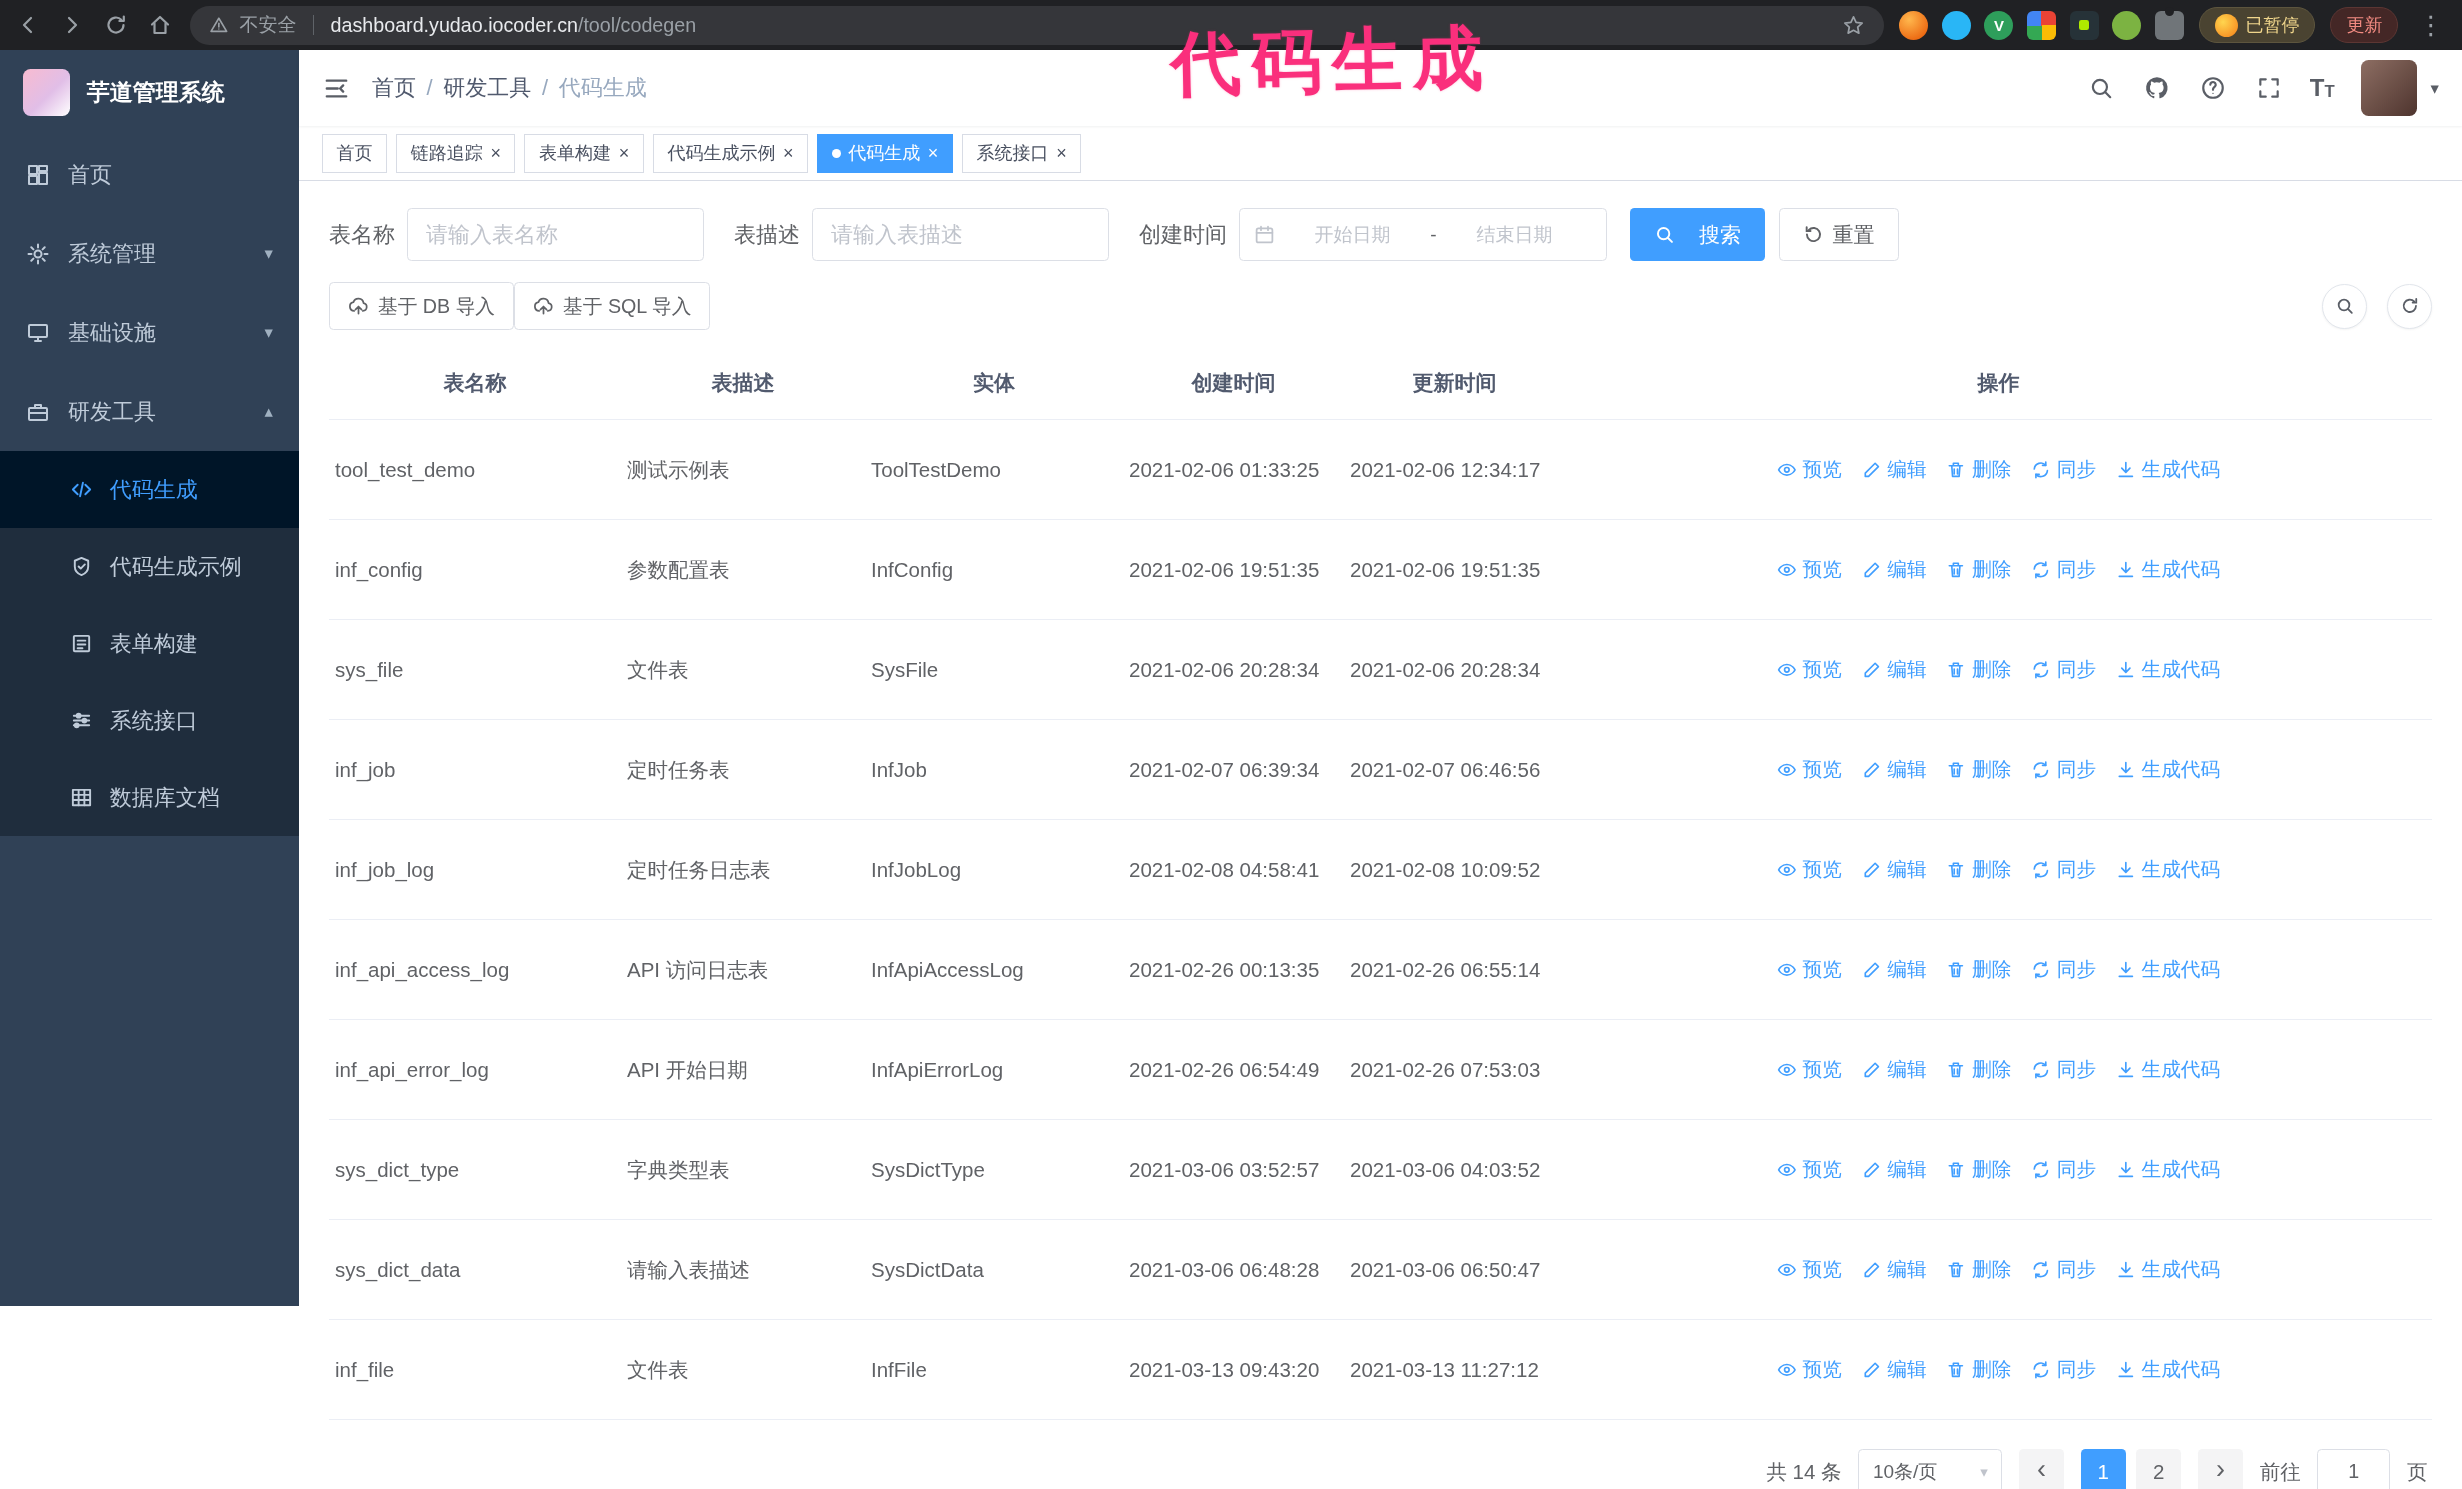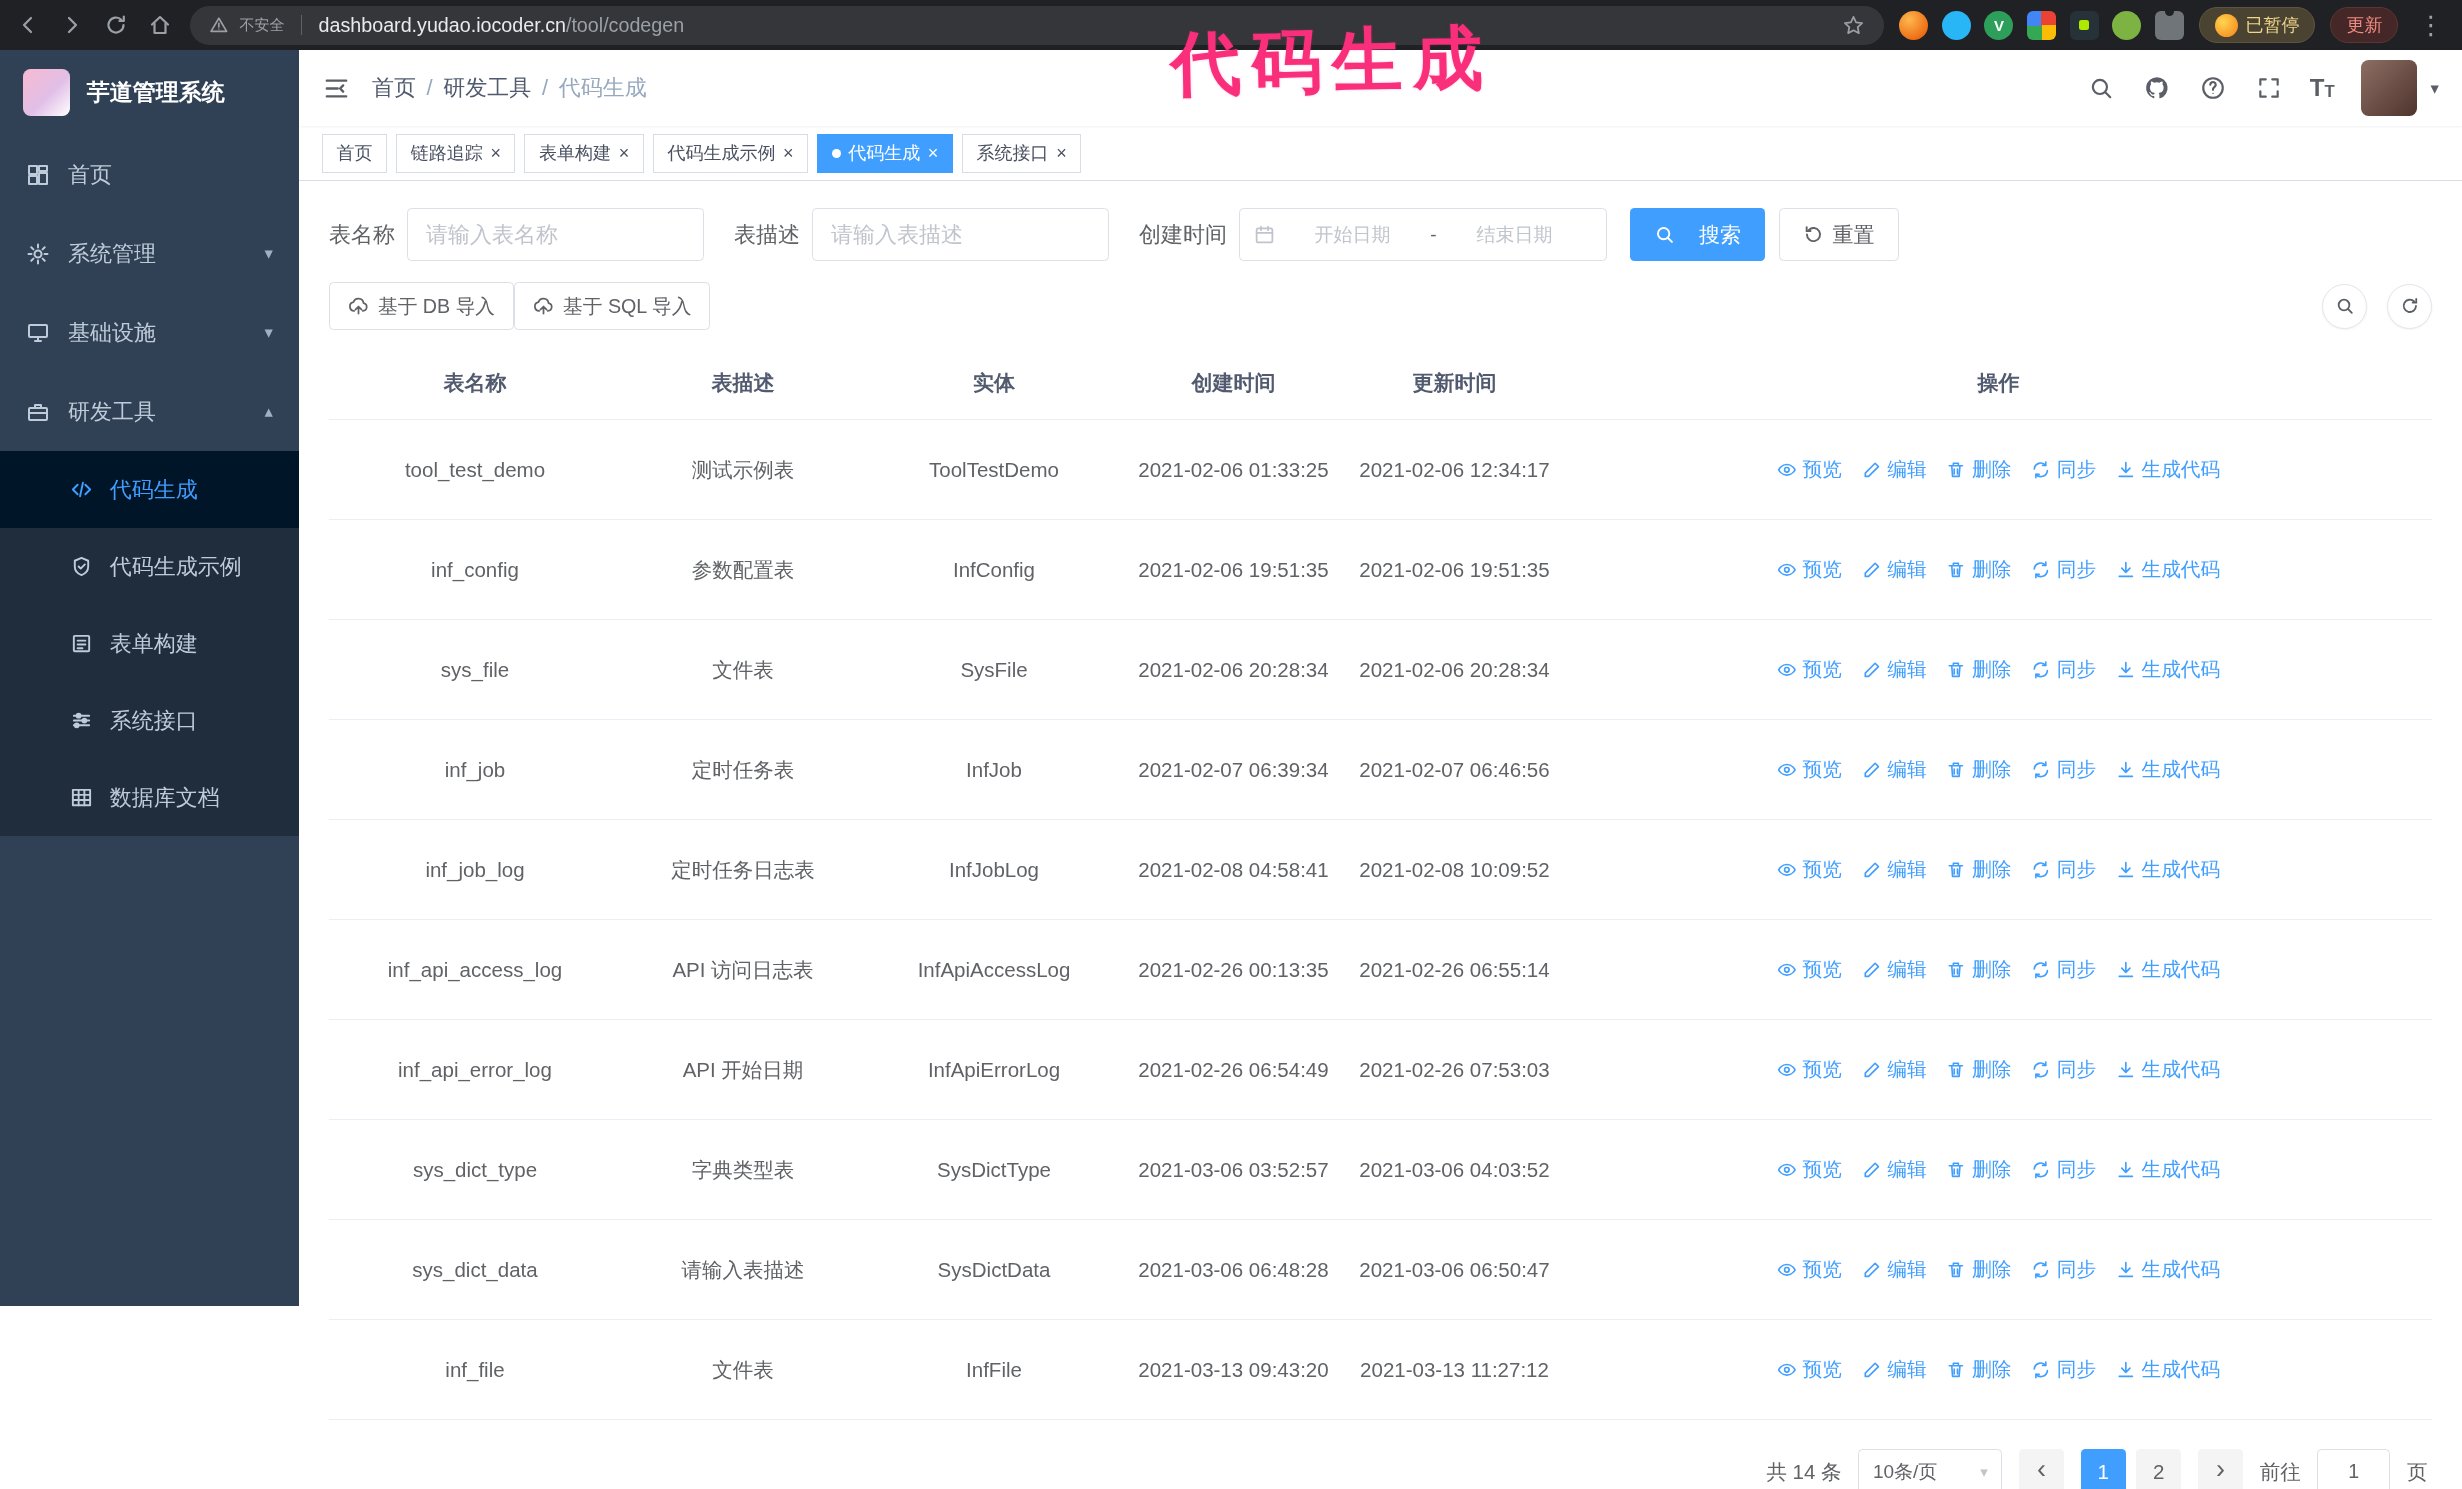--- a/index.html
+++ b/index.html
@@ -10,21 +10,21 @@
   .annotation { position:absolute; top:15px; left:1171px; z-index:99; font-size:70px; font-weight:700;
     color:#fa2f7c; letter-spacing:10.6px; transform:rotate(-1.2deg); pointer-events:none;
     text-shadow:0 0 2.3px rgba(250,47,124,.35); }
 
   
   .chrome { height:50px; background:#202124; display:flex; align-items:center; padding:0 13.6px; gap:15px; }
   .cicon { width:29px; height:29px; color:#9aa0a6; display:inline-flex; align-items:center; justify-content:center; flex-shrink:0; }
   .cicon svg { width:24px; height:24px; }
   .addr { flex:1; height:39px; background:#35363a; border-radius:19.7px; display:flex; align-items:center; padding:0 19.7px; gap:10.6px; min-width:0; }
   .warn-icon { display:inline-flex; color:#9aa0a6; } .warn-icon svg { width:19.7px; height:19.7px; }
-  .warn-text { color:#9aa0a6; font-size:15px; white-space:nowrap; }
+  .warn-text { color:#9aa0a6; font-size:19px; white-space:nowrap; }
   .addr-div { width:0.8px; height:19.7px; background:#5f6368; margin:0 6px; }
   .url { font-size:19.7px; color:#e8eaed; white-space:nowrap; overflow:hidden; }
   .url .path { color:#9aa0a6; }
   .addr-spacer { flex:1; }
   .star { display:inline-flex; color:#9aa0a6; } .star svg { width:23px; height:23px; }
   .ext-row { display:flex; align-items:center; gap:13.6px; }
   .ext { width:29px; height:29px; display:inline-flex; align-items:center; justify-content:center; font-size:15px; font-weight:700; color:#fff; flex-shrink:0; }
   .e1 { background:radial-gradient(circle at 35% 30%,#ffb74d,#e65100); border-radius:50%; }
   .e2 { background:#29b6f6; border-radius:50%; }
   .e3 { background:#2e9e5b; border-radius:50%; }
@@ -96,21 +96,21 @@
   .btn.plainb { background:#fff; border-color:#dcdfe6; color:#606266; margin-left:13.6px; }
   .import-row { display:flex; align-items:center; gap:0; margin:16.7px 0 3px; }
   .btn.small { height:48px; font-size:19.7px; padding:0 18px; margin:0; }
   .right-tools { margin-left:auto; display:flex; gap:19.7px; }
   .circle-btn { width:45px; height:45px; border-radius:50%; border:0.8px solid #e2e6ec; background:#fff; display:flex; align-items:center; justify-content:center; color:#5a5e66; box-shadow:0 0.8px 2.3px rgba(0,0,0,.06); cursor:pointer; }
   .circle-btn svg { width:19.7px; height:19.7px; }
 
   
   table.grid { width:100%; border-collapse:collapse; margin-top:13.6px; table-layout:fixed; }
   .grid th { height:73px; font-size:21px; color:#515a6e; font-weight:700; border-bottom:0.8px solid #ebeef5; text-align:center; padding:0 6px; }
-  .grid td { height:100px; font-size:20.5px; color:#606266; border-bottom:0.8px solid #ebeef5; text-align:center; padding:0 6px; vertical-align:middle; }
+  .grid td { height:100px; font-size:20.5px; color:#606266; border-bottom:0.8px solid #ebeef5; padding:0 6px; vertical-align:middle; }
   .grid td.dt { word-break:break-all; line-height:1.55; }
   .acts { display:flex; justify-content:center; align-items:center; gap:19.7px; white-space:nowrap; }
   .act { display:inline-flex; align-items:center; gap:6px; color:#409EFF; font-size:19.7px; cursor:pointer; }
   .act .ai { display:inline-flex; } .act svg { width:19.7px; height:19.7px; }
 
   
   .pg-row { display:flex; align-items:center; justify-content:flex-end; gap:16.7px; padding:29px 4.5px 21px; font-size:20.5px; color:#606266; }
   .pg-select { width:144px; height:45px; border:0.8px solid #dcdfe6; border-radius:4.5px; display:flex; align-items:center; justify-content:space-between; padding:0 13.6px; font-size:19px; color:#606266; cursor:pointer; }
   .pg-select .caret2 { color:#c0c4cc; font-size:15px; }
   .pg-btn { min-width:45px; height:45px; padding:0 6px; border-radius:4.5px; background:#f4f4f5; color:#606266; display:inline-flex; align-items:center; justify-content:center; font-size:20.5px; cursor:pointer; }

